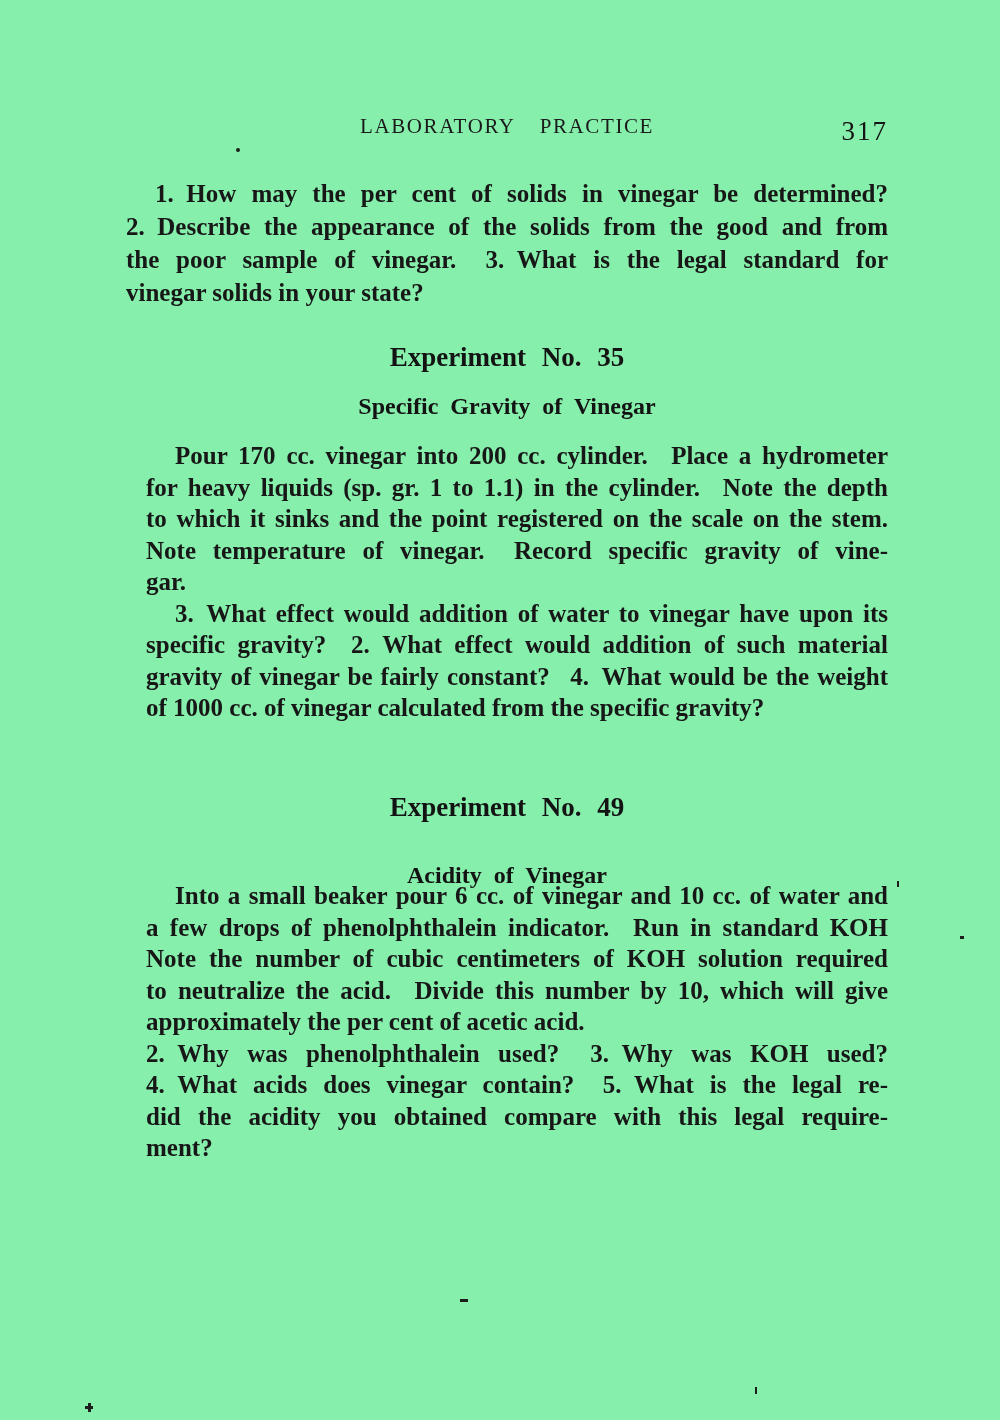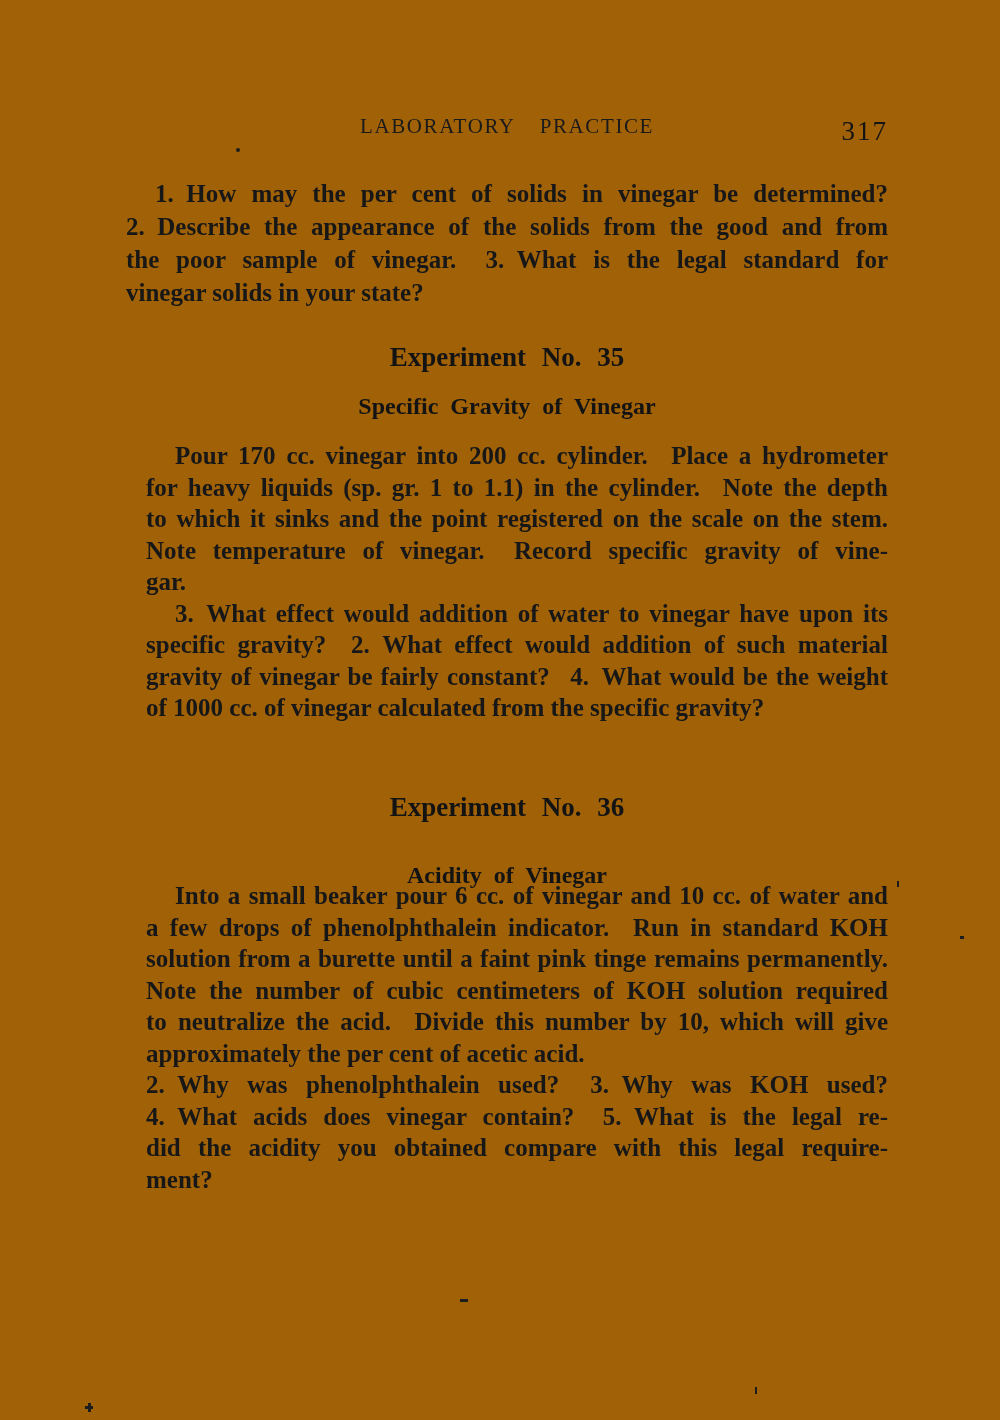--- a/index.html
+++ b/index.html
@@ -4,21 +4,21 @@
 <style>
   html, body {
     margin: 0;
     padding: 0;
     background: #ffffff;
   }
   .page {
     position: relative;
     width: 1000px;
     height: 1420px;
-    background: #a16207;
+    background: #86efac;
     color: #161616;
     font-family: "Liberation Serif", "DejaVu Serif", serif;
     overflow: hidden;
   }
   
   .runhead {
     position: absolute;
     top: 110px;
     left: 126px;
     width: 762px;
@@ -116,27 +116,26 @@
     <div class="ln">for heavy liquids (sp. gr. 1 to 1.1) in the cylinder.  Note the depth</div>
     <div class="ln">to which it sinks and the point registered on the scale on the stem.</div>
     <div class="ln">Note temperature of vinegar.  Record specific gravity of vine-</div>
     <div class="ln end">gar.</div>
     <div class="ln indent">3. What effect would addition of water to vinegar have upon its</div>
     <div class="ln">specific gravity?  2. What effect would addition of such material</div>
     <div class="ln">gravity of vinegar be fairly constant?  4. What would be the weight</div>
     <div class="ln end">of 1000 cc. of vinegar calculated from the specific gravity?</div>
   </div>
 
-  <div class="exp-heading" style="top:792px;">Experiment No. 36</div>
+  <div class="exp-heading" style="top:792px;">Experiment No. 49</div>
   <div class="exp-subheading" style="top:860px;">Acidity of Vinegar</div>
 
   <div class="block tight" style="top:880px;">
     <div class="ln indent">Into a small beaker pour 6 cc. of vinegar and 10 cc. of water and</div>
     <div class="ln">a few drops of phenolphthalein indicator.  Run in standard KOH</div>
-    <div class="ln">solution from a burette until a faint pink tinge remains permanently.</div>
     <div class="ln">Note the number of cubic centimeters of KOH solution required</div>
     <div class="ln">to neutralize the acid.  Divide this number by 10, which will give</div>
     <div class="ln end">approximately the per cent of acetic acid.</div>
     <div class="ln">2. Why was phenolphthalein used?  3. Why was KOH used?</div>
     <div class="ln">4. What acids does vinegar contain?  5. What is the legal re-</div>
     <div class="ln">did the acidity you obtained compare with this legal require-</div>
     <div class="ln end">ment?</div>
   </div>
 
   <div class="speck" style="left:897px; top:881px; width:2px; height:6px;"></div>

